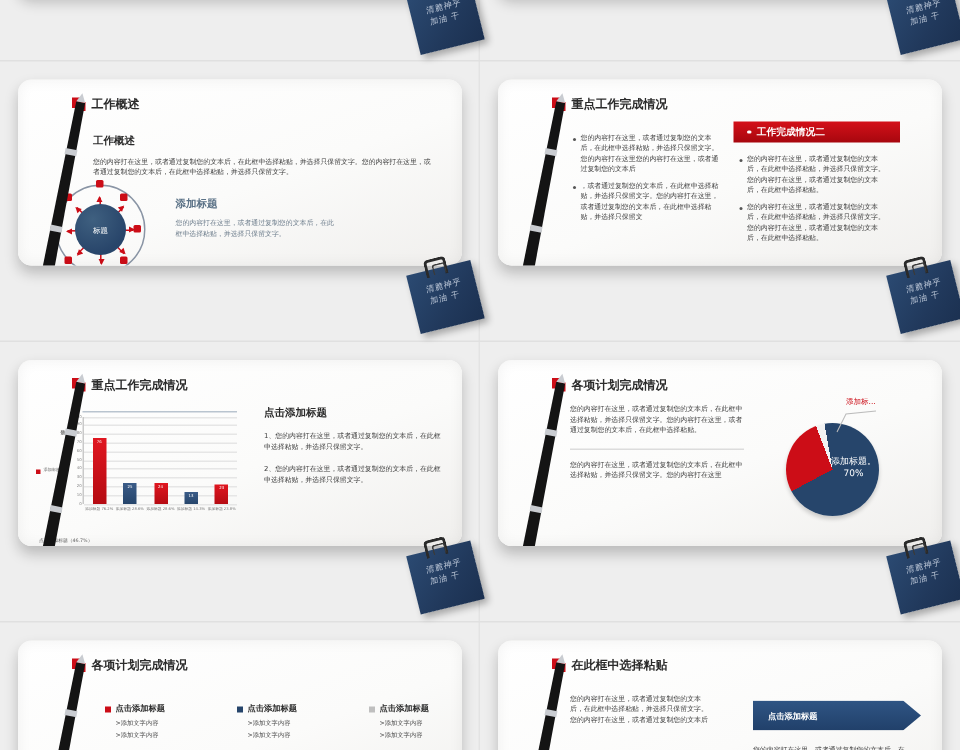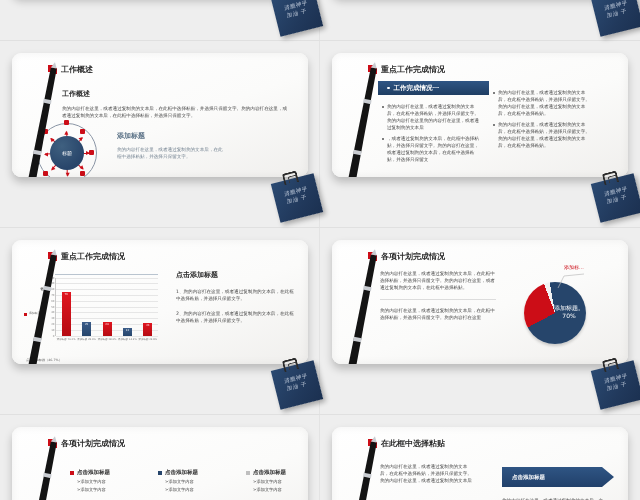--- a/index.html
+++ b/index.html
@@ -250,36 +250,36 @@
     <div class="s-title">
       <span class="t-ico">
           <i class="sq1"></i>
           <i class="sq2"></i>
         </span>
       <span class="t-txt">重点工作完成情况</span>
     </div>
 
     <div style="position:absolute;left:46px;top:28px;right:28px;display:flex;">
       <div style="flex:1">
-        <div class="col-head col-navy">
-          <i class="bul"></i>
-            <span>工作完成情况一</span>
-        </div>
         <div style="padding:4px 8px 0 4px;">
           <div class="li">
               <i class="b"></i>
               <span class="body-txt">您的内容打在这里，或者通过复制您的文本后，在此框中选择粘贴，并选择只保留文字。您的内容打在这里您的内容打在这里，或者通过复制您的文本后</span>
             </div>
           <div class="li">
               <i class="b"></i>
               <span class="body-txt">，或者通过复制您的文本后，在此框中选择粘贴，并选择只保留文字。您的内容打在这里，或者通过复制您的文本后，在此框中选择粘贴，并选择只保留文</span>
             </div>
         </div>
       </div>
       <div style="flex:1">
+        <div class="col-head col-red">
+          <i class="bul"></i>
+            <span>工作完成情况二</span>
+        </div>
         <div style="padding:4px 6px 0 4px;">
           <div class="li">
               <i class="b"></i>
               <span class="body-txt">您的内容打在这里，或者通过复制您的文本后，在此框中选择粘贴，并选择只保留文字。您的内容打在这里，或者通过复制您的文本后，在此框中选择粘贴。</span>
             </div>
           <div class="li">
               <i class="b"></i>
               <span class="body-txt">您的内容打在这里，或者通过复制您的文本后，在此框中选择粘贴，并选择只保留文字。您的内容打在这里，或者通过复制您的文本后，在此框中选择粘贴。</span>
             </div>
         </div>

